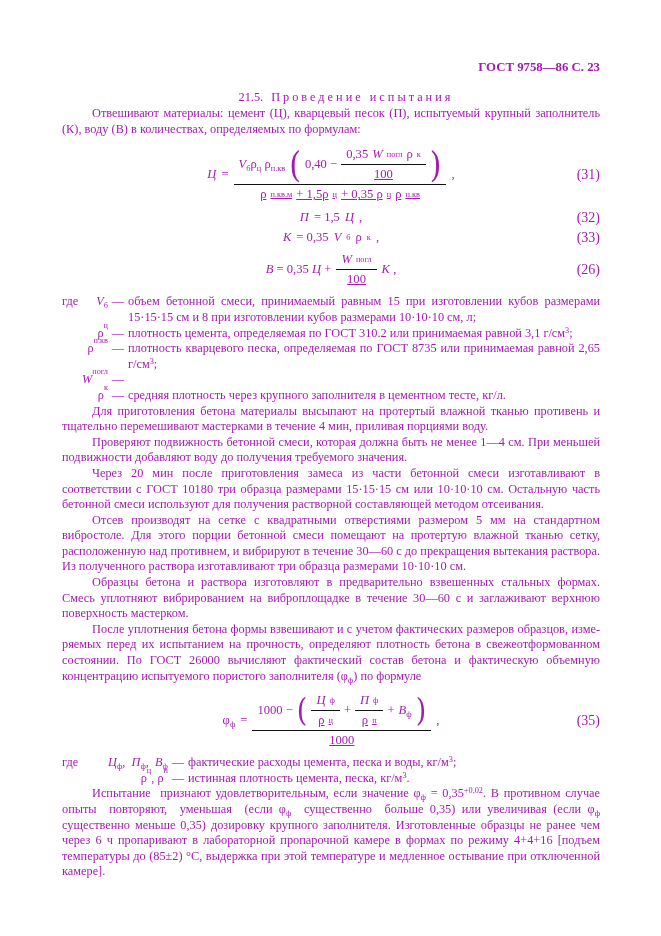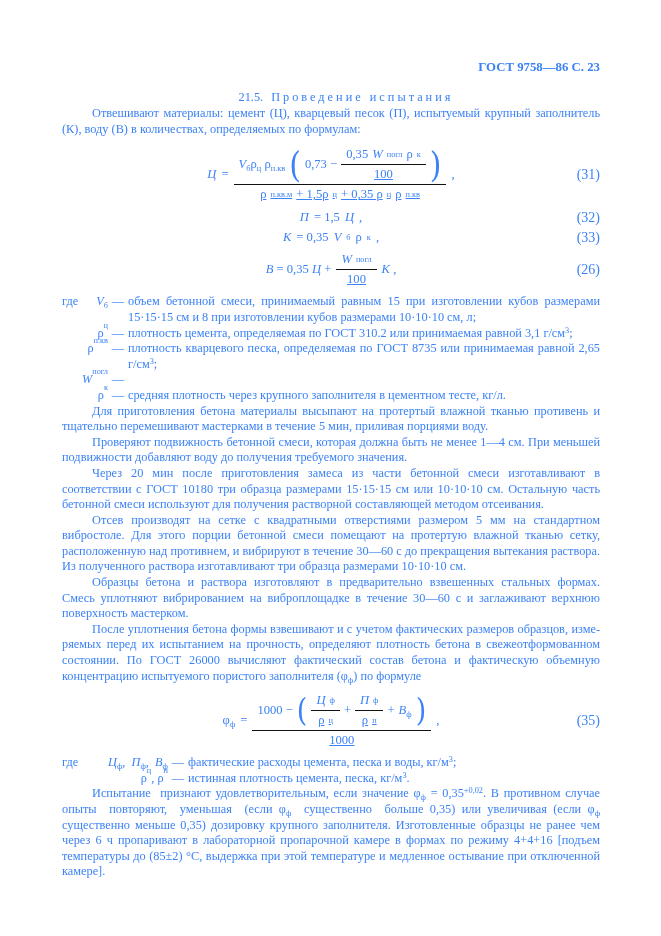--- a/index.html
+++ b/index.html
@@ -1,18 +1,18 @@
 <!DOCTYPE html>
 <html lang="ru"><head>
 <meta charset="utf-8">
 <style>
   html,body{margin:0;padding:0;background:#e8e8e8;}
   .page{
     width:661px;height:936px;background:#ffffff;position:relative;
-    font-family:"Liberation Serif","DejaVu Serif",serif;color:#3b82f6;
+    font-family:"Liberation Serif","DejaVu Serif",serif;color:#a21caf;
     overflow:hidden;margin:0 auto;box-sizing:border-box;
   }
   .content{position:absolute;left:62px;top:60px;width:538px;
     font-size:12.3px;line-height:15.6px;text-align:justify;}
   .page-header{text-align:right;font-weight:bold;font-size:12.8px;margin-bottom:14px;}
   .section-heading{text-indent:30px;margin:4px 0 1px 0;text-align:center;}
   .sec-title{letter-spacing:3px;margin-left:8px;}
   .para{margin:0;}
   .indent{text-indent:30px;}
   i{font-style:italic;}
@@ -59,21 +59,21 @@
     <p class="para indent">Отвешивают материалы: цемент (Ц), кварцевый песок (П), испытуемый крупный заполнитель (К), воду (В) в количествах, определяемых по формулам:</p>
 
     <div class="formula-row m31">
       <div class="formula">
         <span><i>Ц</i></span>
         <span>=</span>
         <span class="frac">
           <span class="num">
             <span><i>V</i><sub>б</sub>ρ<sub>ц</sub> ρ<sub>п.кв</sub></span>
             <span class="paren p-lg">(</span>
-            <span>0,73 −</span>
+            <span>0,40 −</span>
             <span class="frac">
               <span class="num">0,35 <i>W</i><sub>погл</sub> ρ<sub>к</sub></span>
               <span class="den">100</span>
             </span>
             <span class="paren p-lg">)</span>
           </span>
           <span class="den">ρ<sub>п.кв.м</sub> + 1,5ρ<sub>ц</sub> + 0,35 ρ<sub>ц</sub> ρ<sub>п.кв</sub></span>
         </span>
         <span>,</span>
       </div>
@@ -131,21 +131,21 @@
           </span>
         <span class="def-dash">—</span>
       </div>
       <div class="def-row">
         <span class="def-term">ρ<sub>к</sub></span>
         <span class="def-dash">—</span>
         <span class="def-text">средняя плотность через крупного заполнителя в цементном тесте, кг/л.</span>
       </div>
     </div>
 
-    <p class="para indent">Для приготовления бетона материалы высыпают на протертый влажной тканью противень и тщательно перемешивают мастерками в течение 5 мин, приливая порциями воду.</p>
+    <p class="para indent">Для приготовления бетона материалы высыпают на протертый влажной тканью противень и тщательно перемешивают мастерками в течение 4 мин, приливая порциями воду.</p>
     <p class="para indent">Проверяют подвижность бетонной смеси, которая должна быть не менее 1—4 см. При меньшей подвижности добавляют воду до получения требуемого значения.</p>
     <p class="para indent">Через 20 мин после приготовления замеса из части бетонной смеси изготавливают в соответствии с ГОСТ 10180 три образца размерами 15·15·15 см или 10·10·10 см. Остальную часть бетонной смеси используют для получения растворной составляющей методом отсеивания.</p>
     <p class="para indent">Отсев производят на сетке с квадратными отверстиями размером 5 мм на стандартном вибростоле. Для этого порции бетонной смеси помещают на протертую влажной тканью сетку, расположенную над противнем, и вибрируют в течение 30—60 с до прекращения вытекания раствора. Из полученного раствора изготавливают три образца размерами 10·10·10 см.</p>
     <p class="para indent">Образцы бетона и раствора изготовляют в предварительно взвешенных стальных формах. Смесь уплотняют вибрированием на виброплощадке в течение 30—60 с и заглаживают верхнюю поверхность мастерком.</p>
     <p class="para indent">После уплотнения бетона формы взвешивают и с учетом фактических размеров образцов, изме­ряемых перед их испытанием на прочность, определяют плотность бетона в свежеотформованном состоянии. По ГОСТ 26000 вычисляют фактический состав бетона и фактическую объемную концент­рацию испытуемого пористого заполнителя (φ<sub>ф</sub>) по формуле</p>
 
     <div class="formula-row m35">
       <div class="formula">
         <span>φ<sub>ф</sub></span>
         <span>=</span>

